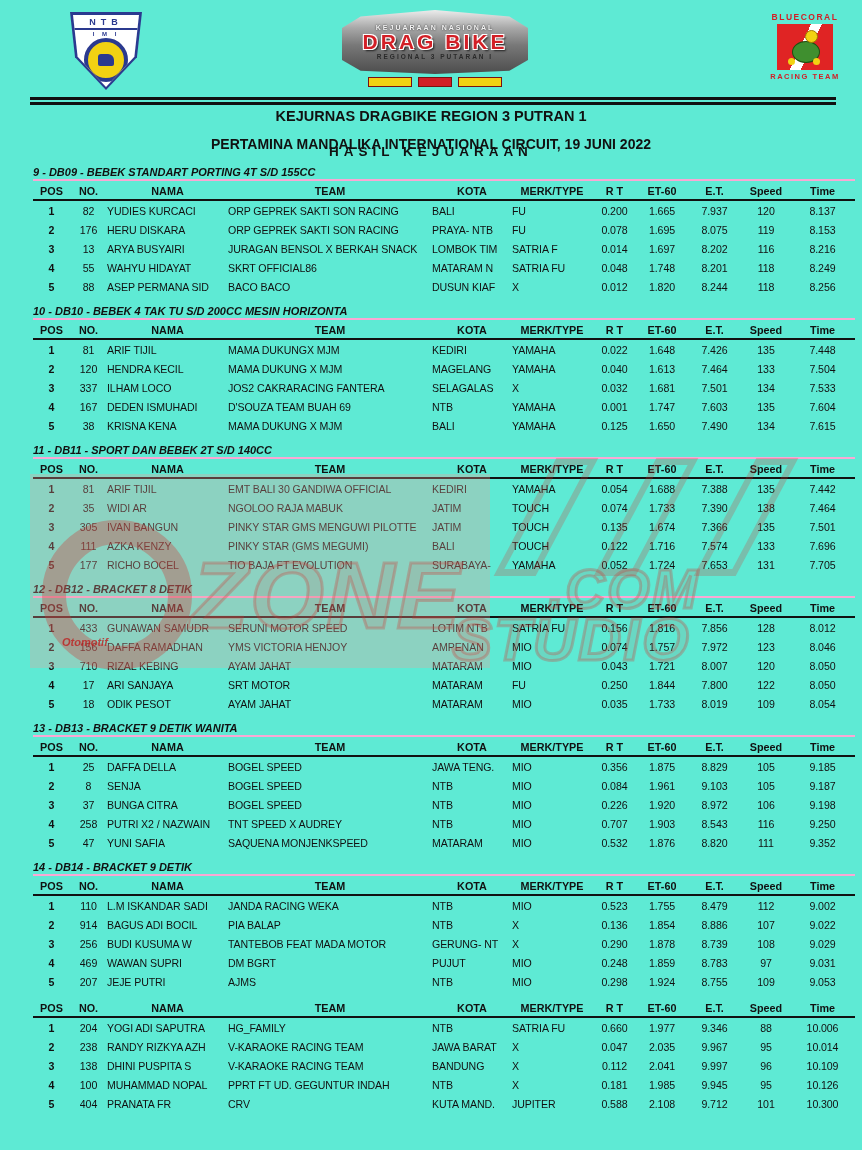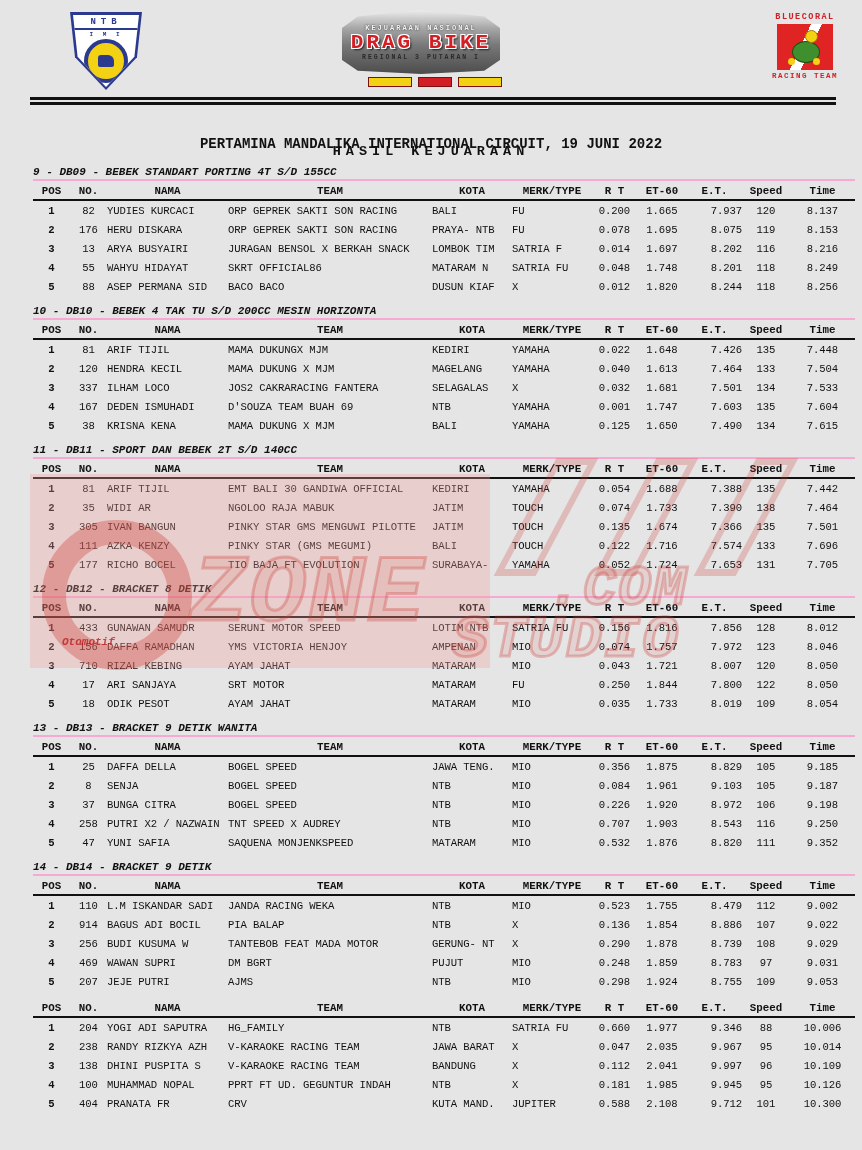--- a/index.html
+++ b/index.html
@@ -1,33 +1,33 @@
 <!DOCTYPE html>
 <html><head>
 <meta charset="utf-8">
 <style>
   html,body{margin:0;padding:0;background:#fff;}
-  .page{position:relative;width:862px;height:1150px;background:#e5e5e5;overflow:hidden;
-        font-family:Liberation Mono, monospace;color:#111;}
+  .page{position:relative;width:862px;height:1150px;background:#5eead4;overflow:hidden;
+        font-family:Liberation Sans, sans-serif;color:#111;}
 
   
   .logo-left{position:absolute;left:60px;top:12px;width:92px;height:82px;}
   .shield{width:72px;height:78px;margin:0 auto;background:#2b3a8f;
           clip-path:polygon(0 0,100% 0,93% 58%,50% 100%,7% 58%);padding:3px;box-sizing:border-box;}
   .shield-in{width:100%;height:100%;background:#fff;clip-path:polygon(0 0,100% 0,93% 58%,50% 100%,7% 58%);
              display:flex;flex-direction:column;align-items:center;}
   .shield-top{width:100%;text-align:center;font-size:9px;font-weight:bold;color:#2b3a8f;
               letter-spacing:5px;border-bottom:2px solid #2b3a8f;padding:2px 0 1px 0;}
   .shield-mid{font-size:6px;font-weight:bold;color:#2b3a8f;margin-top:1px;letter-spacing:3px;}
   .shield-circle{width:36px;height:36px;background:#f2d212;border:4px solid #2b3a8f;border-radius:50%;
                  margin-top:1px;display:flex;align-items:center;justify-content:center;}
   .shield-glyph{width:16px;height:12px;background:#2b3a8f;border-radius:3px 6px 2px 2px;}
 
   .logo-center{position:absolute;left:342px;top:10px;width:186px;height:86px;}
-  .banner{width:158px;height:64px;background:linear-gradient(180deg,#ececec,#a8a8a8 28%,#787878 55%,#4c4c4c);
+  .banner{width:186px;height:64px;background:linear-gradient(180deg,#ececec,#a8a8a8 28%,#787878 55%,#4c4c4c);
           clip-path:polygon(0 28%,10% 10%,50% 0,90% 10%,100% 28%,100% 78%,90% 95%,50% 100%,10% 95%,0 78%);
           display:flex;flex-direction:column;align-items:center;justify-content:center;gap:1px;}
   .banner-l1{font-size:7px;font-weight:bold;color:#f3f3f3;letter-spacing:2px;text-shadow:0 0 2px #222;}
   .banner-l2{font-size:21px;font-weight:800;color:#d21f26;letter-spacing:3px;line-height:20px;
              text-shadow:-1px -1px 0 #fff,1px -1px 0 #fff,-1px 1px 0 #fff,1px 1px 0 #fff,2px 2px 2px #222;}
   .banner-l3{font-size:6.5px;font-weight:bold;color:#2a2a2a;letter-spacing:2px;}
   .chips{display:flex;justify-content:center;gap:6px;margin-top:3px;}
   .chip{height:10px;border:1px solid #7a1010;box-sizing:border-box;}
   .chip-yellow{width:44px;background:#f2d212;}
   .chip-red{width:34px;background:#d21f26;}
@@ -63,21 +63,21 @@
   .cell{white-space:nowrap;overflow:hidden;box-sizing:border-box;}
   .cell.h{font-weight:bold;font-size:10.8px;text-align:center;}
   .c-pos{width:37px;text-align:center;font-weight:bold;}
   .c-no{width:37px;text-align:center;}
   .c-nama{width:121px;text-align:left;}
   .c-team{width:204px;text-align:left;}
   .c-kota{width:80px;text-align:left;}
   .c-merk{width:80px;text-align:left;}
   .c-rt{width:45px;text-align:center;}
   .c-et60{width:50px;text-align:center;}
-  .c-et{width:55px;text-align:right;}
+  .c-et{width:55px;text-align:center;}
   .c-speed{width:48px;text-align:center;}
   .c-time{width:65px;text-align:center;}
   .thead .c-pos,.thead .c-nama,.thead .c-team,.thead .c-kota,.thead .c-merk{text-align:center;}
 
   
   .wm{position:absolute;inset:0;z-index:2;pointer-events:none;}
   .wm-pink{position:absolute;left:30px;top:474px;width:460px;height:194px;background:rgba(238,160,152,0.32);}
   .wm-ring{position:absolute;left:42px;top:520px;width:150px;height:150px;border-radius:50%;
            border:24px solid rgba(205,60,52,0.34);box-sizing:border-box;}
   .wm-word{position:absolute;font-weight:800;font-style:italic;letter-spacing:2px;
@@ -128,20 +128,21 @@
       <div class="turtle-shell"></div>
       <div class="turtle-head"></div>
       <div class="turtle-leg1"></div>
       <div class="turtle-leg2"></div>
     </div>
     <div class="bc-bottom">RACING TEAM</div>
   </div>
 
   <div class="rule-double"></div>
 
+  <div class="title-line t1">KEJURNAS DRAGBIKE REGION 3 PUTRAN 1</div>
   <div class="title-line t2">PERTAMINA MANDALIKA INTERNATIONAL CIRCUIT, 19 JUNI 2022</div>
   <div class="title-line t3">HASIL KEJUARAAN</div>
 
   <main id="sections">
   <section class="race-section">
     <h2 class="sec-title">9 - DB09 - BEBEK STANDART PORTING 4T S/D 155CC</h2>
     <div class="thead">
           <div class="cell h c-pos">POS</div>
           <div class="cell h c-no">NO.</div>
           <div class="cell h c-nama">NAMA</div>

